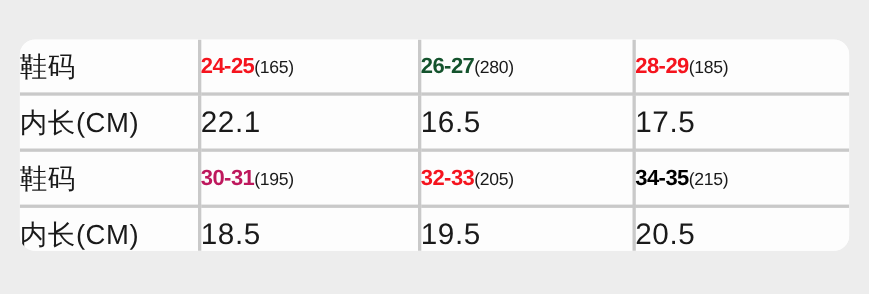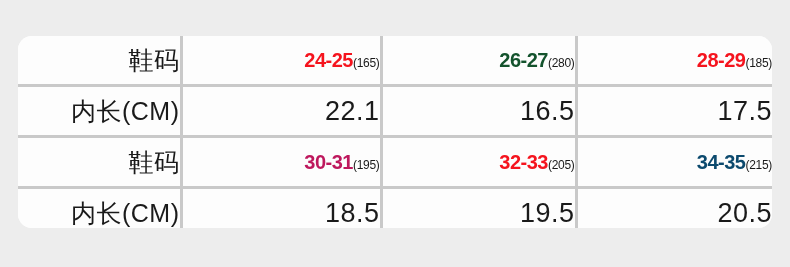--- a/index.html
+++ b/index.html
@@ -34,21 +34,21 @@
   }
 
   table.size-chart col.c-label { width: 163px; }
   table.size-chart col.c-1 { width: 200px; }
   table.size-chart col.c-2 { width: 195px; }
   table.size-chart col.c-3 { width: 196px; }
 
   table.size-chart td {
     height: 48px;
     padding: 0;
-    text-align: right;
+    text-align: left;
     vertical-align: middle;
     border-right: 3px solid #c9c9c9;
     border-bottom: 3px solid #c9c9c9;
     background: #fdfdfd;
     color: #1a1a1a;
     white-space: nowrap;
   }
   table.size-chart tr:last-child td {
     border-bottom: none;
   }
@@ -62,21 +62,21 @@
     letter-spacing: 0.5px;
     color: #141414;
   }
 
   .size-main {
     font-size: 20px;
     font-weight: bold;
     letter-spacing: -0.5px;
   }
   .size-paren {
-    font-size: 12px;
+    font-size: 16px;
     color: #1a1a1a;
     font-weight: normal;
     letter-spacing: -0.3px;
   }
 
   .cell-len {
     font-size: 27px;
     color: #161616;
     letter-spacing: 0.5px;
   }
@@ -113,21 +113,21 @@
       </tr>
       <tr>
         <td class="cell-label">鞋码</td>
         <td>
           <span class="size-main" style="color:#be185d">30-31</span><span class="size-paren">(195)</span>
         </td>
         <td>
           <span class="size-main" style="color:#f5141e">32-33</span><span class="size-paren">(205)</span>
         </td>
         <td>
-          <span class="size-main" style="color:#0c4a6e">34-35</span><span class="size-paren">(215)</span>
+          <span class="size-main" style="color:#000000">34-35</span><span class="size-paren">(215)</span>
         </td>
       </tr>
       <tr>
         <td class="cell-label">内长(CM)</td>
         <td class="cell-len">18.5</td>
         <td class="cell-len">19.5</td>
         <td class="cell-len">20.5</td>
       </tr>
     </tbody>
   </table>

